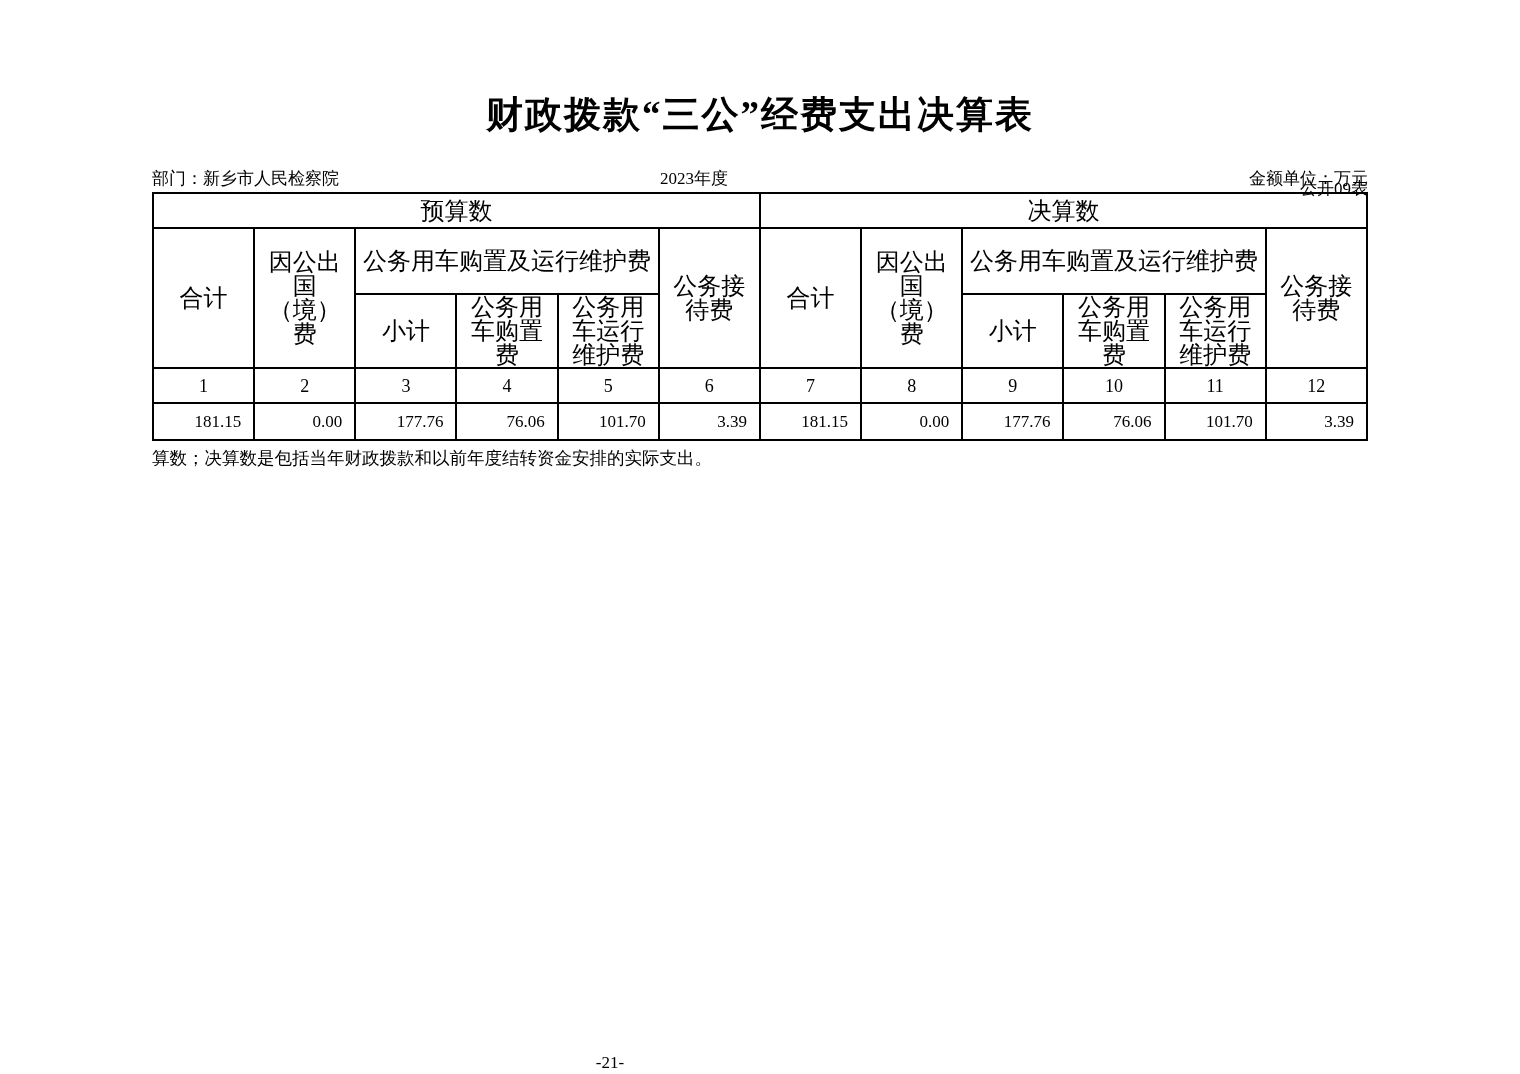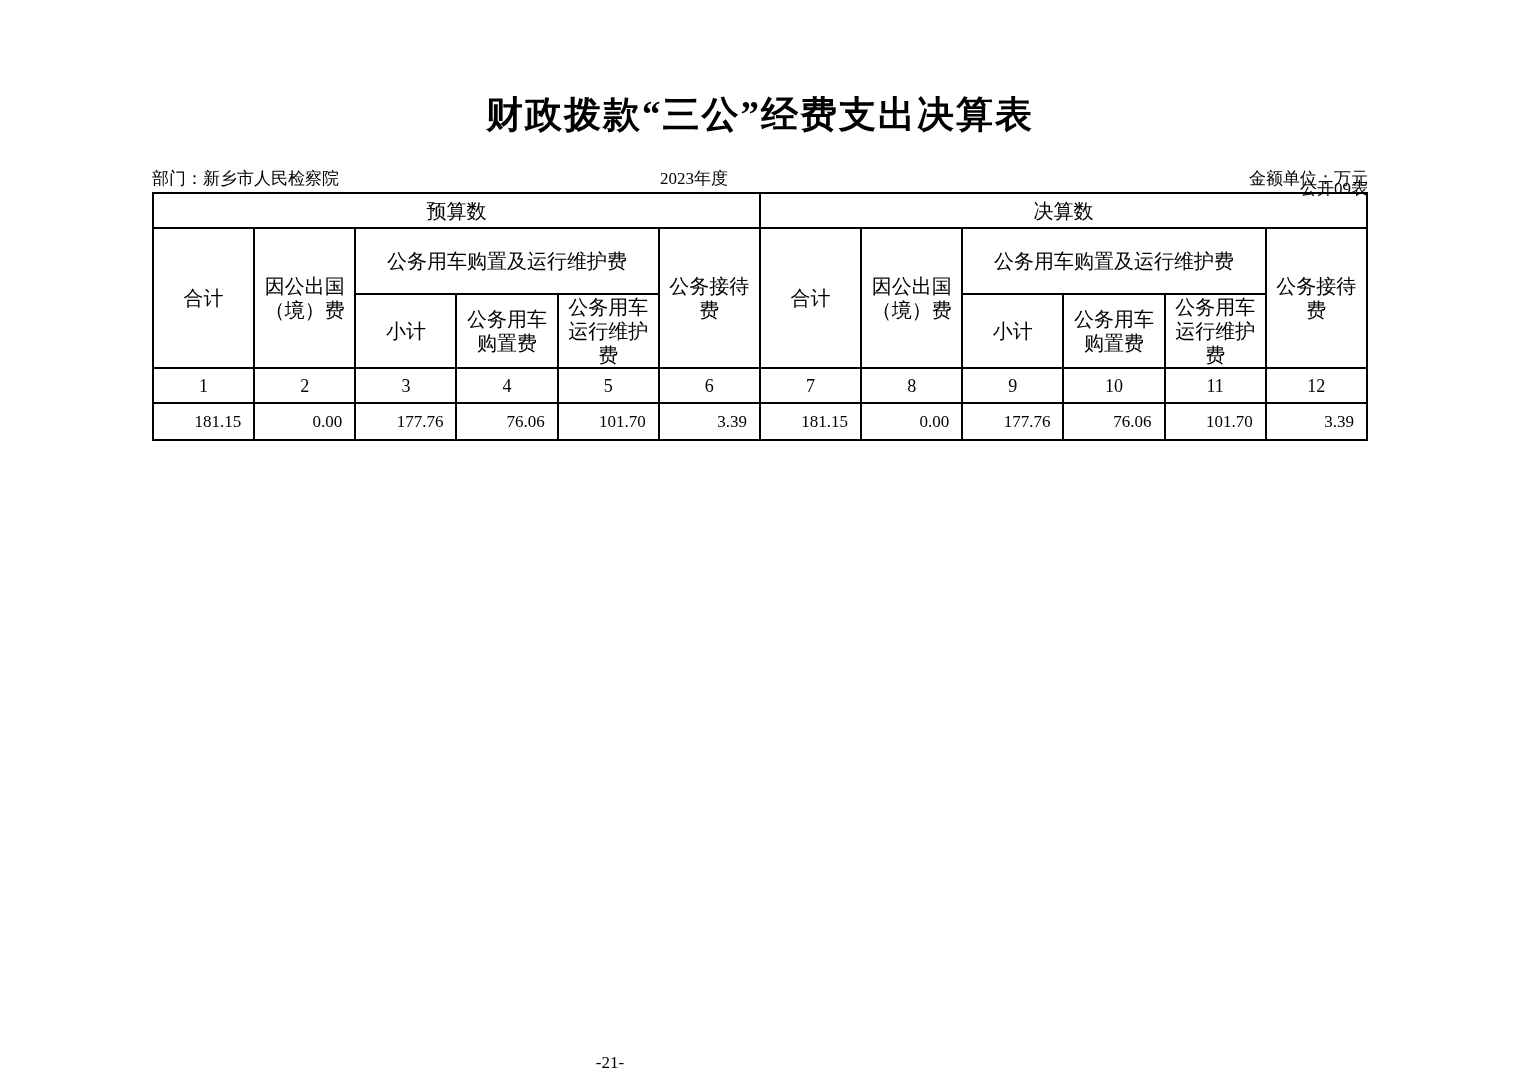--- a/index.html
+++ b/index.html
@@ -45,21 +45,21 @@
     top: 192px; left: 152px;
     width: 1216px;
     border-collapse: collapse;
     table-layout: fixed;
     border: 2px solid #000;
   }
   table.fiscal td {
     border: 2px solid #000;
     text-align: center;
     vertical-align: middle;
-    font-size: 20px;
+    font-size: 24px;
     line-height: 24px;
     padding: 0 6px;
     overflow: hidden;
   }
   tr.row-section td { height: 35px; }
   tr.row-group td { height: 66px; }
   tr.row-sub td { height: 68px; }
   tr.row-nums td { height: 35px; font-size: 18px; }
   tr.row-vals td { height: 37px; text-align: right; font-size: 17px; padding-right: 12px; }
 
@@ -154,15 +154,16 @@
     <td>0.00</td>
     <td>177.76</td>
     <td>76.06</td>
     <td>101.70</td>
     <td>3.39</td>
   </tr>
 </tbody>
   </table>
 
 <div class="note">
+  <div>算数；决算数是包括当年财政拨款和以前年度结转资金安排的实际支出。</div>
 </div>
 
 <div class="page-num">-21-</div>
 
 </body></html>

